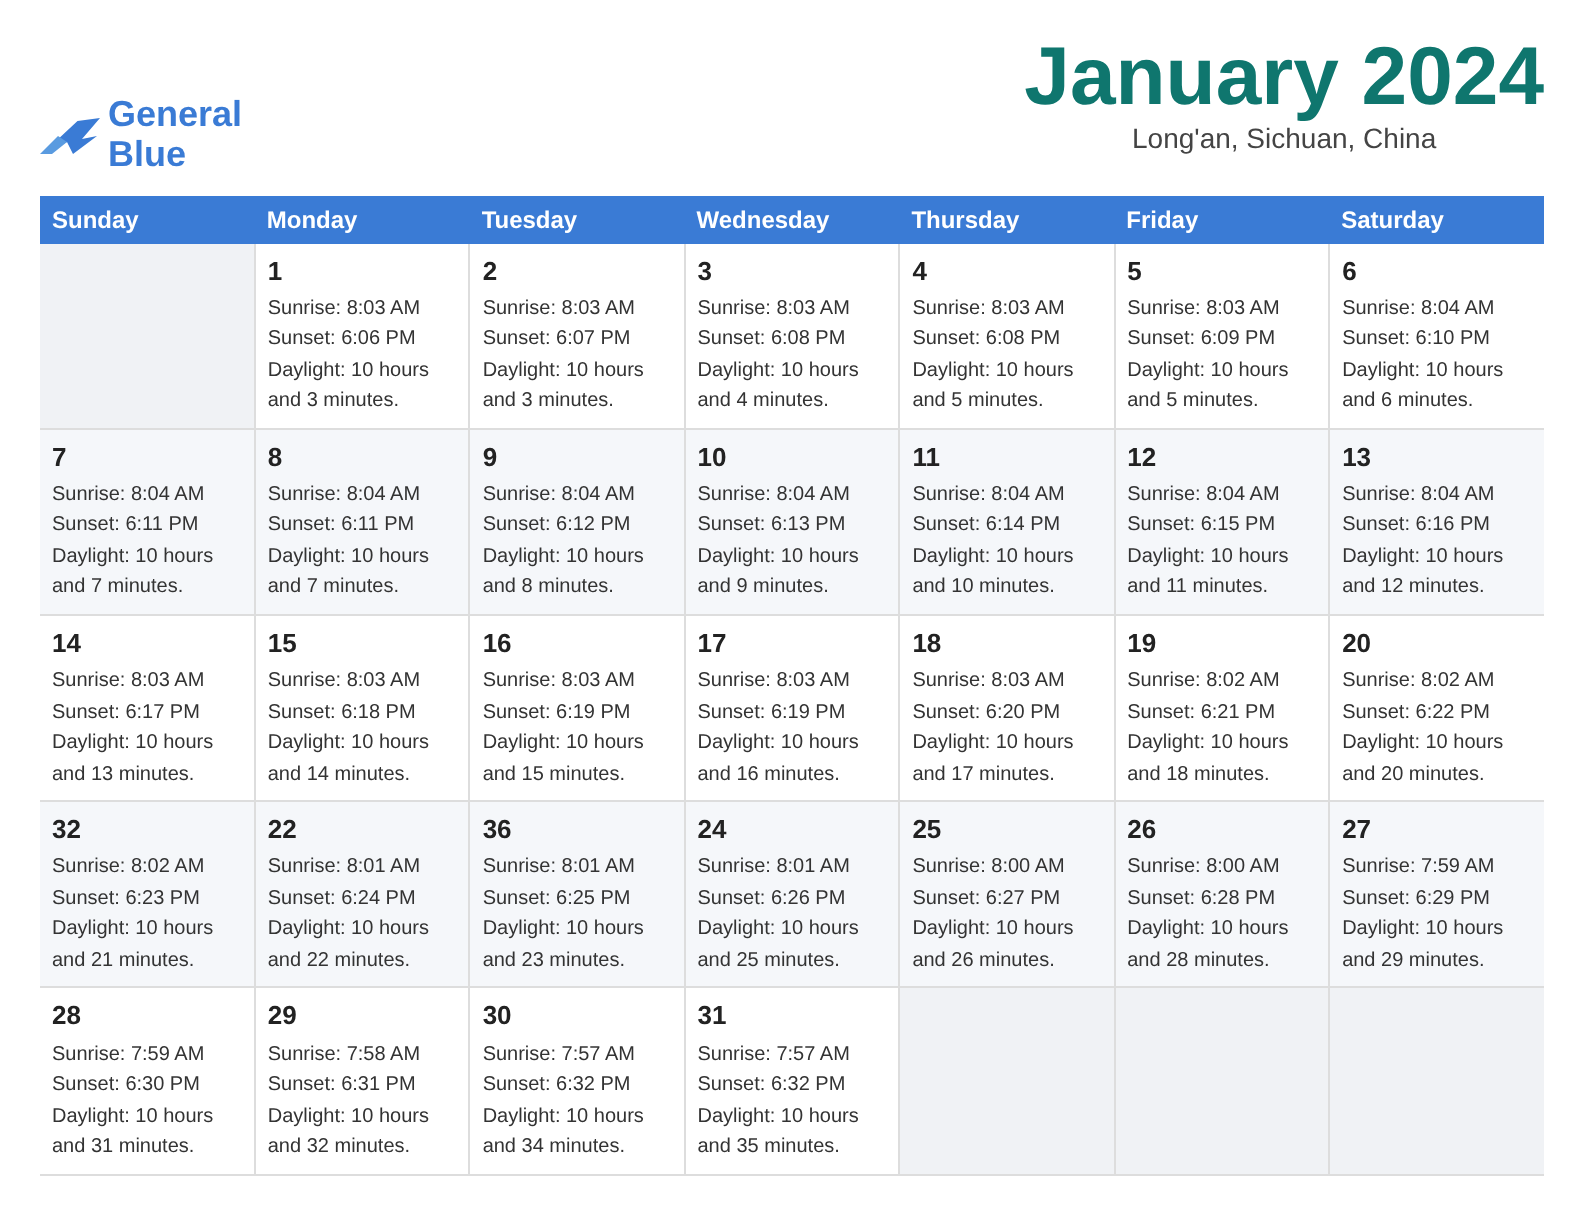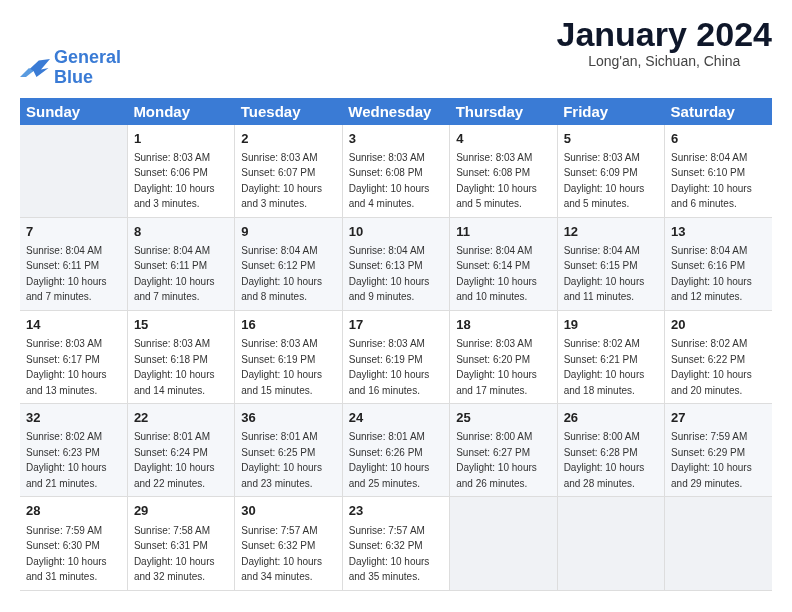--- a/index.html
+++ b/index.html
@@ -38,41 +38,41 @@
       color: #3a7bd5;
     }
     .logo-bird {
       width: 30px;
       height: 24px;
     }
     .title-block {
       text-align: right;
     }
     .month-title {
-      font-size: 34px;
-      font-weight: bold;
-      color: #0f172a;
+      font-size: 41px;
+      font-weight: bold;
+      color: #0f766e;
       line-height: 1.1;
     }
     .location {
       font-size: 14px;
       color: #444;
       text-align: center;
     }
     .calendar {
       width: 100%;
       border-collapse: collapse;
       font-size: 11px;
     }
     .calendar thead tr th {
       background: #3a7bd5;
       color: #fff;
       text-align: left;
       padding: 5px 6px;
-      font-size: 15px;
+      font-size: 12px;
       font-weight: bold;
     }
     .calendar tbody tr {
       border-bottom: 1px solid #ddd;
     }
     .calendar tbody tr:nth-child(odd) {
       background: #fff;
     }
     .calendar tbody tr:nth-child(even) {
       background: #f5f7fa;
@@ -263,21 +263,21 @@
       </td>
           <td>
         <span class="day-num">29</span>
         <span class="day-info">Sunrise: 7:58 AM<br>Sunset: 6:31 PM<br>Daylight: 10 hours and 32 minutes.</span>
       </td>
           <td>
         <span class="day-num">30</span>
         <span class="day-info">Sunrise: 7:57 AM<br>Sunset: 6:32 PM<br>Daylight: 10 hours and 34 minutes.</span>
       </td>
           <td>
-        <span class="day-num">23</span>
+        <span class="day-num">31</span>
         <span class="day-info">Sunrise: 7:57 AM<br>Sunset: 6:32 PM<br>Daylight: 10 hours and 35 minutes.</span>
       </td>
           <td class="empty-cell"></td>
           <td class="empty-cell"></td>
           <td class="empty-cell"></td>
         </tr>
       </tbody>
   </table>
 </div>
 

